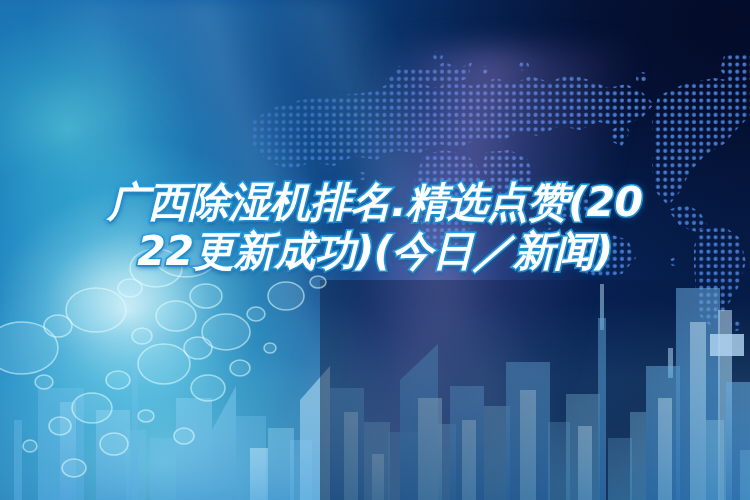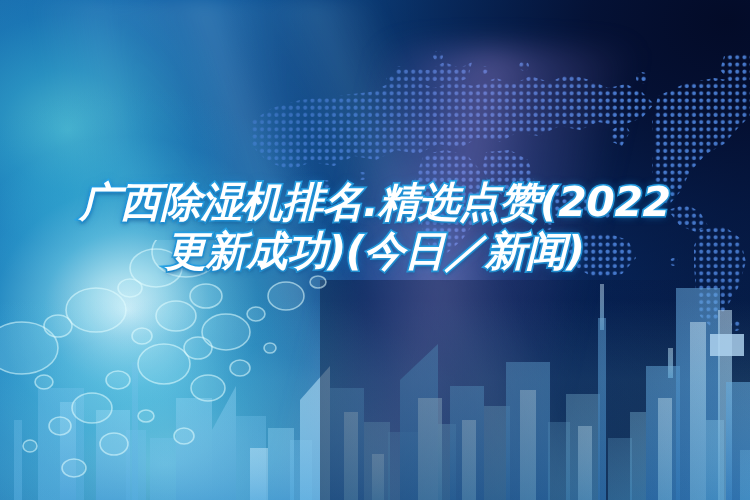--- a/index.html
+++ b/index.html
@@ -149,21 +149,21 @@
     height: 260px;
   }
 
   
   .title-wrap {
     position: absolute;
     left: 0;
     right: 0;
     top: 178px;
     text-align: center;
-    padding: 0 76px;
+    padding: 0 104px;
     box-sizing: border-box;
   }
   .title {
     margin: 0;
     font-size: 41px;
     line-height: 49px;
     font-weight: 700;
     font-style: italic;
     letter-spacing: -0.5px;
     color: #ffffff;

